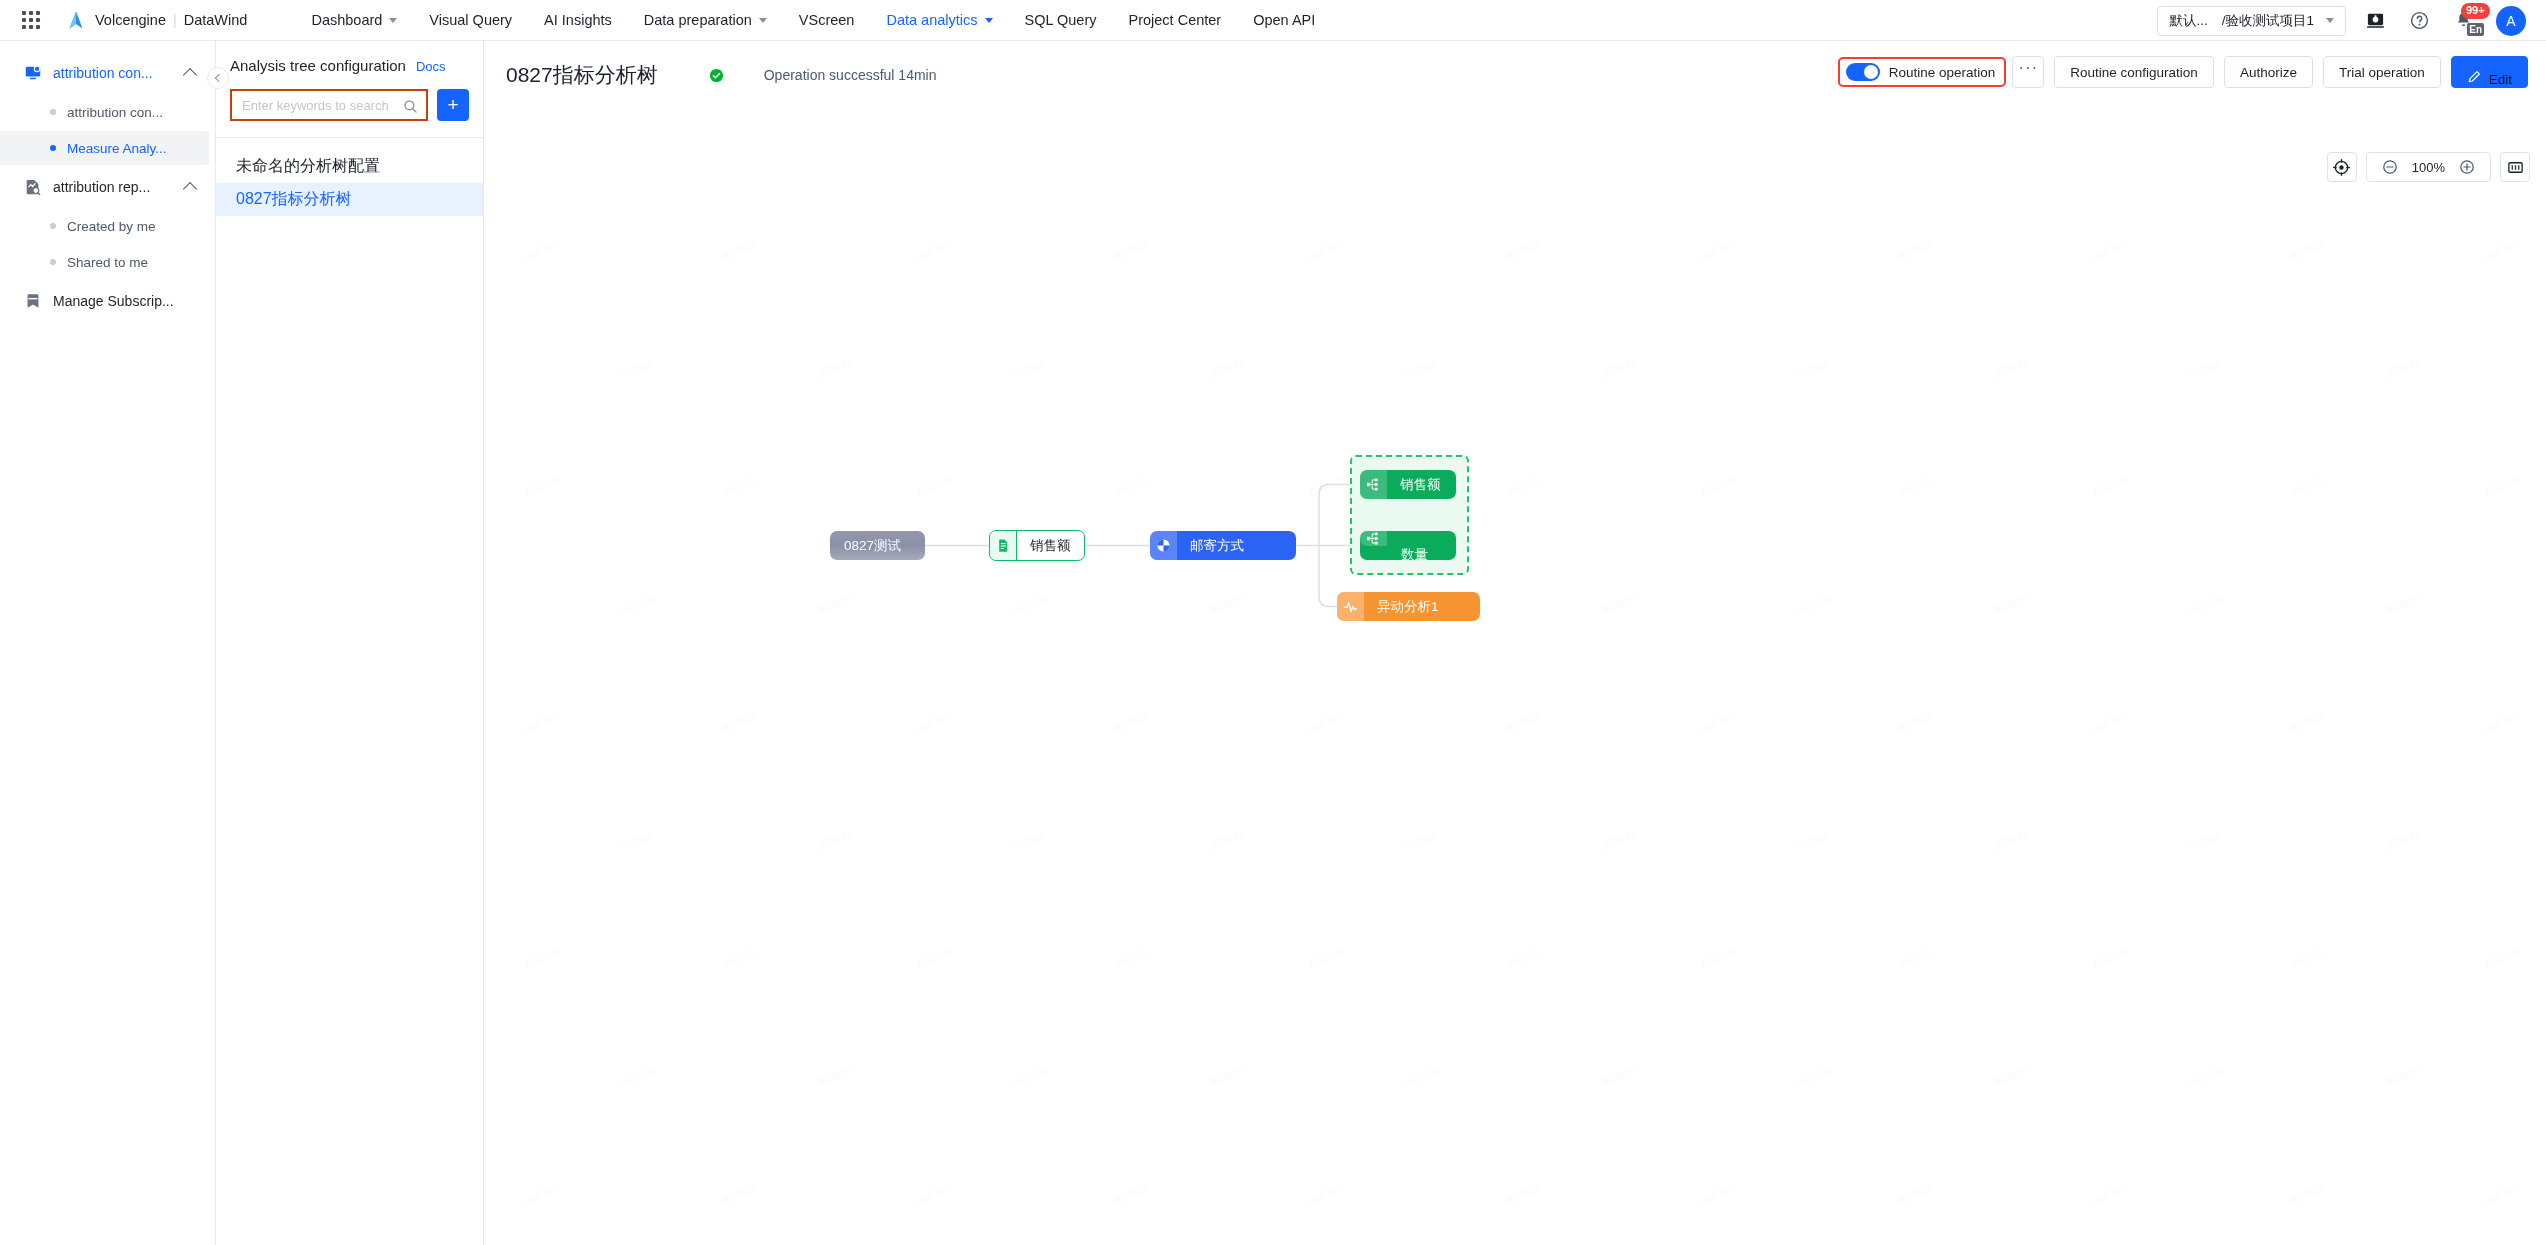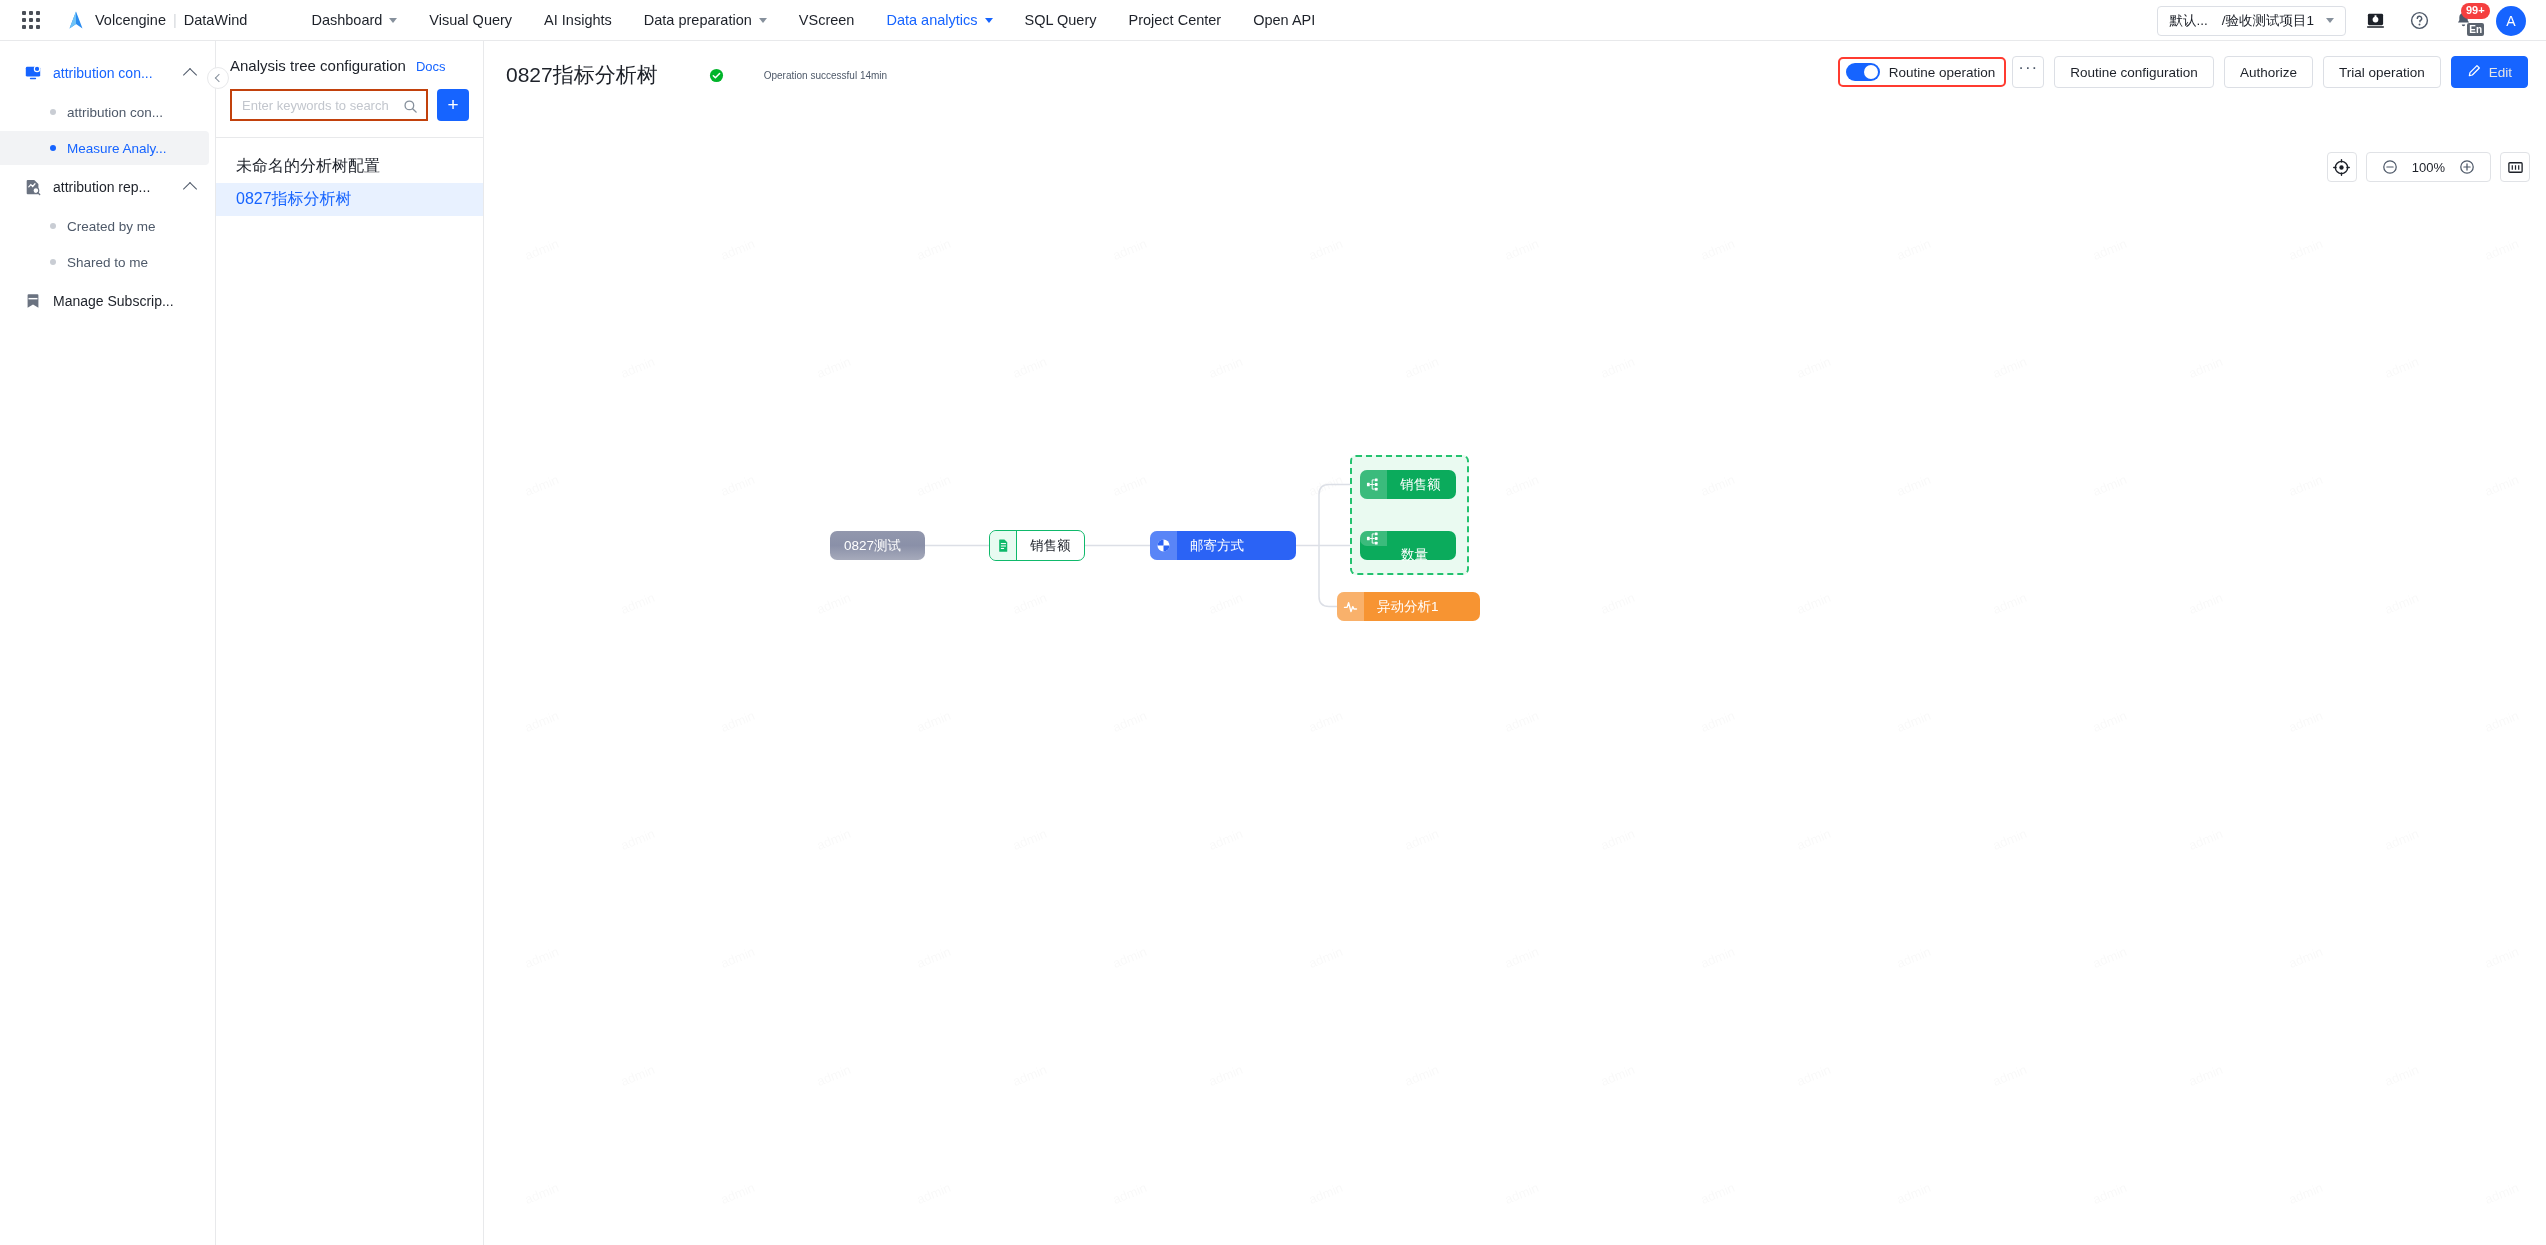--- a/index.html
+++ b/index.html
@@ -152,21 +152,21 @@
   
   #main {
     position: absolute; left: 484px; top: 41px; right:0; bottom:0;
     background:#fff;
   }
   .main-head { position: relative; height: 103px; }
   .mh-title-row { display:flex; align-items:center; padding: 20px 0 0 22px; }
   .mh-title { font-size: 21px; color:#1d2129; }
   .mh-status { display:flex; align-items:center; margin-left: 18px; }
   .mh-status .okico { width:15px;height:15px; margin-right:7px; }
-  .mh-status span { font-size: 10px; color:#4e5969;margin-left:33px; }
+  .mh-status span { font-size: 14px; color:#4e5969;margin-left:33px; }
   .mh-owner { padding: 11px 0 0 22px; font-size: 13px; color:#86909c; }
   .mh-owner b { color:#4e5969; font-weight:normal; }
 
   .mh-actions {
     position:absolute; right: 18px; top: 15px; display:flex; align-items:center;
   }
   .toggle-wrap {
     display:flex; align-items:center; border: 2.5px solid #ff3b30;
     border-radius: 5px; padding: 4px 9px 4px 6px; background:#fff;
   }
@@ -184,21 +184,21 @@
     display:flex; align-items:center; justify-content:center; margin-left: 6px;
     cursor:pointer; background:#fff; color:#4e5969; font-size:17px; letter-spacing:1px;
     line-height:8px; padding-bottom:8px;
   }
   .btn {
     height: 32px; border:1px solid #dcdfe5; border-radius:4px; background:#fff;
     padding: 0 15px; display:flex; align-items:center; font-size:13.5px;
     color:#1d2129; margin-left: 10px; cursor:pointer; white-space:nowrap;
   }
   .btn.primary {
-    background:#1664ff; border-color:#1664ff; color:#e5e5e5;
+    background:#1664ff; border-color:#1664ff; color:#0f172a;align-items:flex-end;
   }
   .btn.primary .pen { margin-right: 8px; }
 
   .canvas {
     position: absolute; left:0; top: 103px; right:0; bottom:0;
     background: #ffffff; overflow:hidden;
   }
   .wm {
     position:absolute; left:0; top:0; right:0; bottom:0;
     pointer-events:none; opacity:1;

